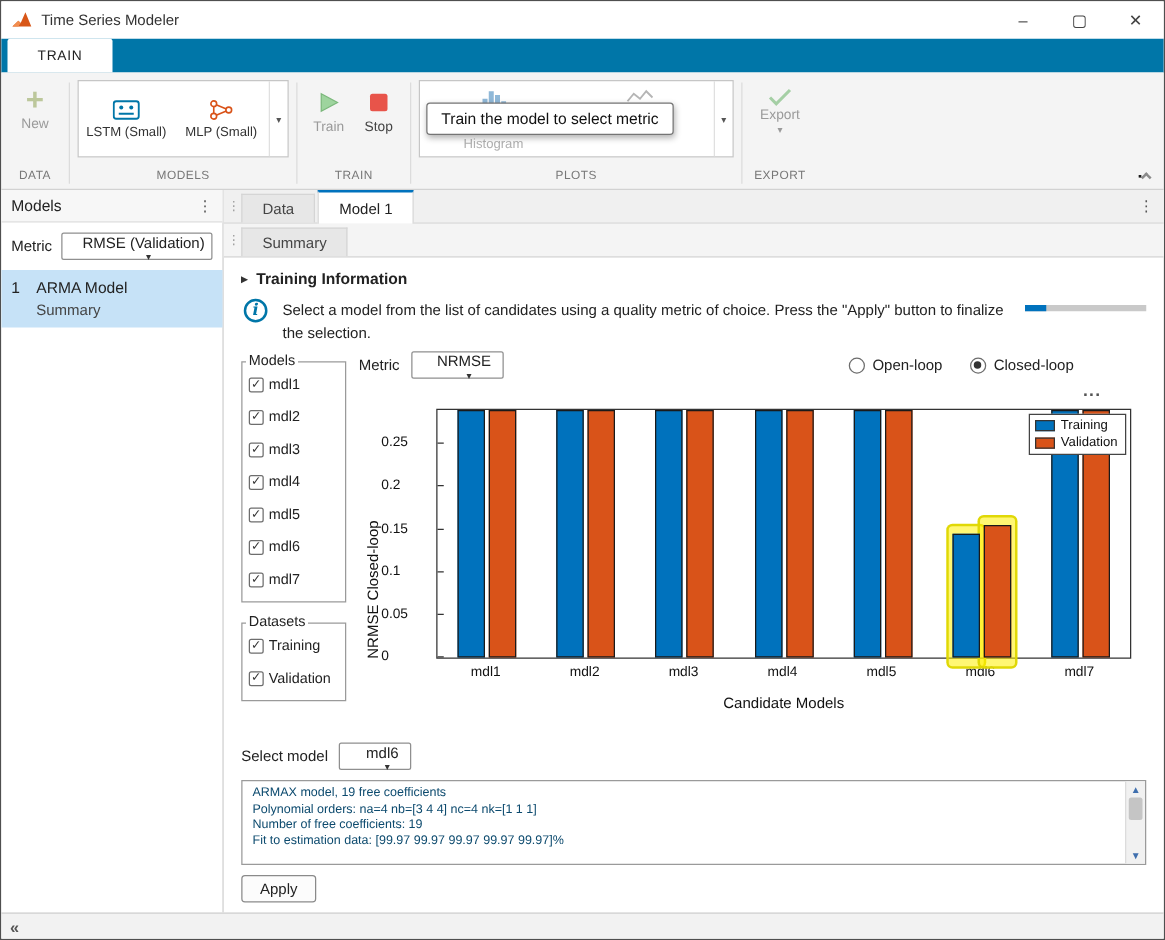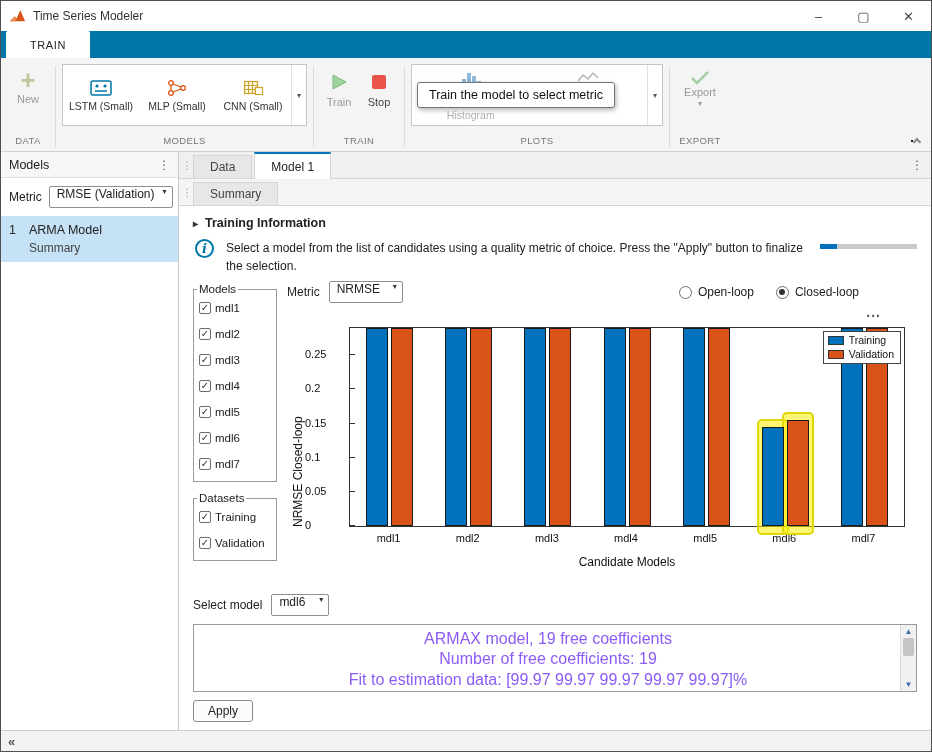--- a/index.html
+++ b/index.html
@@ -42,21 +42,21 @@
   .ts-collapse .chev{width:6px;height:6px;border-left:2px solid #8a8a8a;border-top:2px solid #8a8a8a;transform:rotate(45deg);margin:0 auto;}
   
   .main{flex:1;display:flex;min-height:0;}
   .sidebar{width:178px;flex:0 0 178px;border-right:1px solid #c8c8c8;display:flex;flex-direction:column;background:#fff;}
   .sb-header{height:26px;flex:0 0 26px;background:#f7f7f7;border-bottom:1px solid #e0e0e0;display:flex;align-items:center;padding:0 8px;}
   .sb-title{font-size:12.5px;color:#222;}
   .v-ellipsis{margin-left:auto;color:#555;font-size:12px;}
   .sb-metric{display:flex;align-items:center;gap:7px;padding:8px 8px;}
   .sb-metric .lbl{font-size:12px;color:#222;}
   .sb-metric .dropdown{flex:1;}
-  .dropdown{border:1px solid #8f8f8f;background:#fff;border-radius:2px;height:22px;display:flex;align-items:flex-start;justify-content:space-between;padding:0 5px 0 7px;font-size:12px;color:#222;white-space:nowrap;}
+  .dropdown{border:1px solid #8f8f8f;background:#fff;border-radius:2px;height:22px;display:flex;align-items:center;justify-content:space-between;padding:0 5px 0 16px;font-size:12px;color:#222;white-space:nowrap;flex-direction:column;}
   .dd-caret{font-size:8px;color:#333;margin-left:8px;}
   .sb-item{background:#c6e2f7;padding:7px 8px;}
   .sb-item .r1{display:flex;font-size:12.5px;color:#222;}
   .sb-item .idx{width:20px;}
   .sb-item .status{font-size:12px;color:#444;margin-left:20px;margin-top:4px;}
   
   .content{flex:1;display:flex;flex-direction:column;min-width:0;background:#fff;}
   .tabbar{height:27px;flex:0 0 27px;background:#f0f0f0;border-bottom:1px solid #d5d5d5;display:flex;align-items:stretch;padding-left:2px;}
   .grip{width:12px;display:flex;align-items:center;justify-content:center;color:#9a9a9a;font-size:10px;}
   .tab{margin-top:3px;padding:0 16px;display:flex;align-items:center;font-size:12px;color:#444;background:#e7e7e7;border:1px solid #d5d5d5;border-bottom:none;margin-right:2px;}
@@ -97,21 +97,21 @@
   .xtick-label{position:absolute;width:60px;text-align:center;font-size:11px;color:#111;}
   .bar{position:absolute;bottom:0;border:1px solid #1a1a1a;z-index:2;}
   .bar-highlight{position:absolute;z-index:1;background:rgba(255,240,0,.55);border:2px solid rgba(222,214,0,.95);border-radius:5px;}
   .legend{position:absolute;top:3px;right:3px;background:#fff;border:1px solid #444;padding:2px 6px 3px 4px;z-index:3;display:flex;flex-direction:column;gap:2px;}
   .legend-row{display:flex;align-items:center;gap:5px;font-size:10.5px;color:#111;}
   .legend-swatch{width:16px;height:9px;border:1px solid #333;display:inline-block;}
   .select-model-row{display:flex;align-items:center;gap:9px;margin:4px 0 8px;}
   .select-model-row .lbl{font-size:12px;color:#222;}
   .model-dd{width:58px;}
   .details{position:relative;border:1px solid #9a9a9a;height:68px;flex:0 0 68px;overflow:hidden;}
-  .details-text{padding:4px 22px 0 8px;font-size:16px;color:#8b5cf6;line-height:1.27;text-align:center;}
+  .details-text{padding:4px 22px 0 8px;font-size:10px;color:#0c4a6e;line-height:1.27;}
   .scrollbar{position:absolute;top:0;right:0;bottom:0;width:16px;background:#f1f1f1;border-left:1px solid #dcdcdc;display:flex;flex-direction:column;align-items:center;justify-content:space-between;padding:2px 0;}
   .scroll-arrow{font-size:8px;color:#3f6fae;}
   .scroll-thumb{position:absolute;top:13px;left:2px;right:2px;height:18px;background:#c5c5c5;border-radius:2px;}
   .apply-row{display:flex;justify-content:flex-start;padding:8px 0 4px;}
   .btn{border:1px solid #8a8a8a;background:#fcfcfc;border-radius:3px;padding:3px 14px;font-size:12px;color:#222;}
   
   .statusbar{height:21px;flex:0 0 21px;background:#f2f2f2;border-top:1px solid #cfcfcf;display:flex;align-items:center;padding:0 7px;}
   .collapse-icon{color:#555;font-size:13px;font-weight:bold;}
 </style>
 </head>
@@ -163,28 +163,20 @@
             <span class="gi-label">LSTM (Small)</span>
           </div>
           <div class="gal-item">
             <svg width="20" height="18">
               <path d="M4 4 L16 9 M4 14 L16 9 M4 4 L4 14" stroke="#d95319" stroke-width="1.3" fill="none"></path>
               <circle cx="4" cy="4" r="2.3" fill="#fff" stroke="#d95319" stroke-width="1.3"></circle>
               <circle cx="4" cy="14" r="2.3" fill="#fff" stroke="#d95319" stroke-width="1.3"></circle>
               <circle cx="16" cy="9" r="2.3" fill="#fff" stroke="#d95319" stroke-width="1.3"></circle>
             </svg>
             <span class="gi-label">MLP (Small)</span>
-          </div>
-          <div class="gal-item">
-            <svg width="21" height="18">
-              <rect x="1.5" y="2.5" width="13" height="12" fill="#fdf6dd" stroke="#c9a227" stroke-width="1.2"></rect>
-              <path d="M1.5 6.5 h13 M1.5 10.5 h13 M5.5 2.5 v12 M9.5 2.5 v12" stroke="#c9a227" stroke-width="1"></path>
-              <rect x="12.5" y="8.5" width="7" height="7" fill="#fff" stroke="#c9a227" stroke-width="1.2"></rect>
-            </svg>
-            <span class="gi-label">CNN (Small)</span>
           </div>
           <div class="gal-arrow">▾</div>
         </div>
       </div>
       <div class="ts-label">MODELS</div>
     </div>
 
     <div class="ts-sep"></div>
 
     <div class="ts-section">
@@ -441,20 +433,21 @@
           <div class="dropdown model-dd">
             <span>mdl6</span>
             <span class="dd-caret">▾</span>
           </div>
         </div>
 
         <div class="details">
           <div class="details-text">
             <div id="details-lines">
                 <div>ARMAX model, 19 free coefficients</div>
+                <div>Polynomial orders:   na=4  nb=[3 4 4]  nc=4  nk=[1 1 1]</div>
                 <div>Number of free coefficients: 19</div>
                 <div>Fit to estimation data: [99.97 99.97 99.97 99.97 99.97]%</div>
               </div>
 
           </div>
           <div class="scrollbar">
             <span class="scroll-arrow">▲</span>
             <span class="scroll-thumb"></span>
             <span class="scroll-arrow">▼</span>
           </div>

